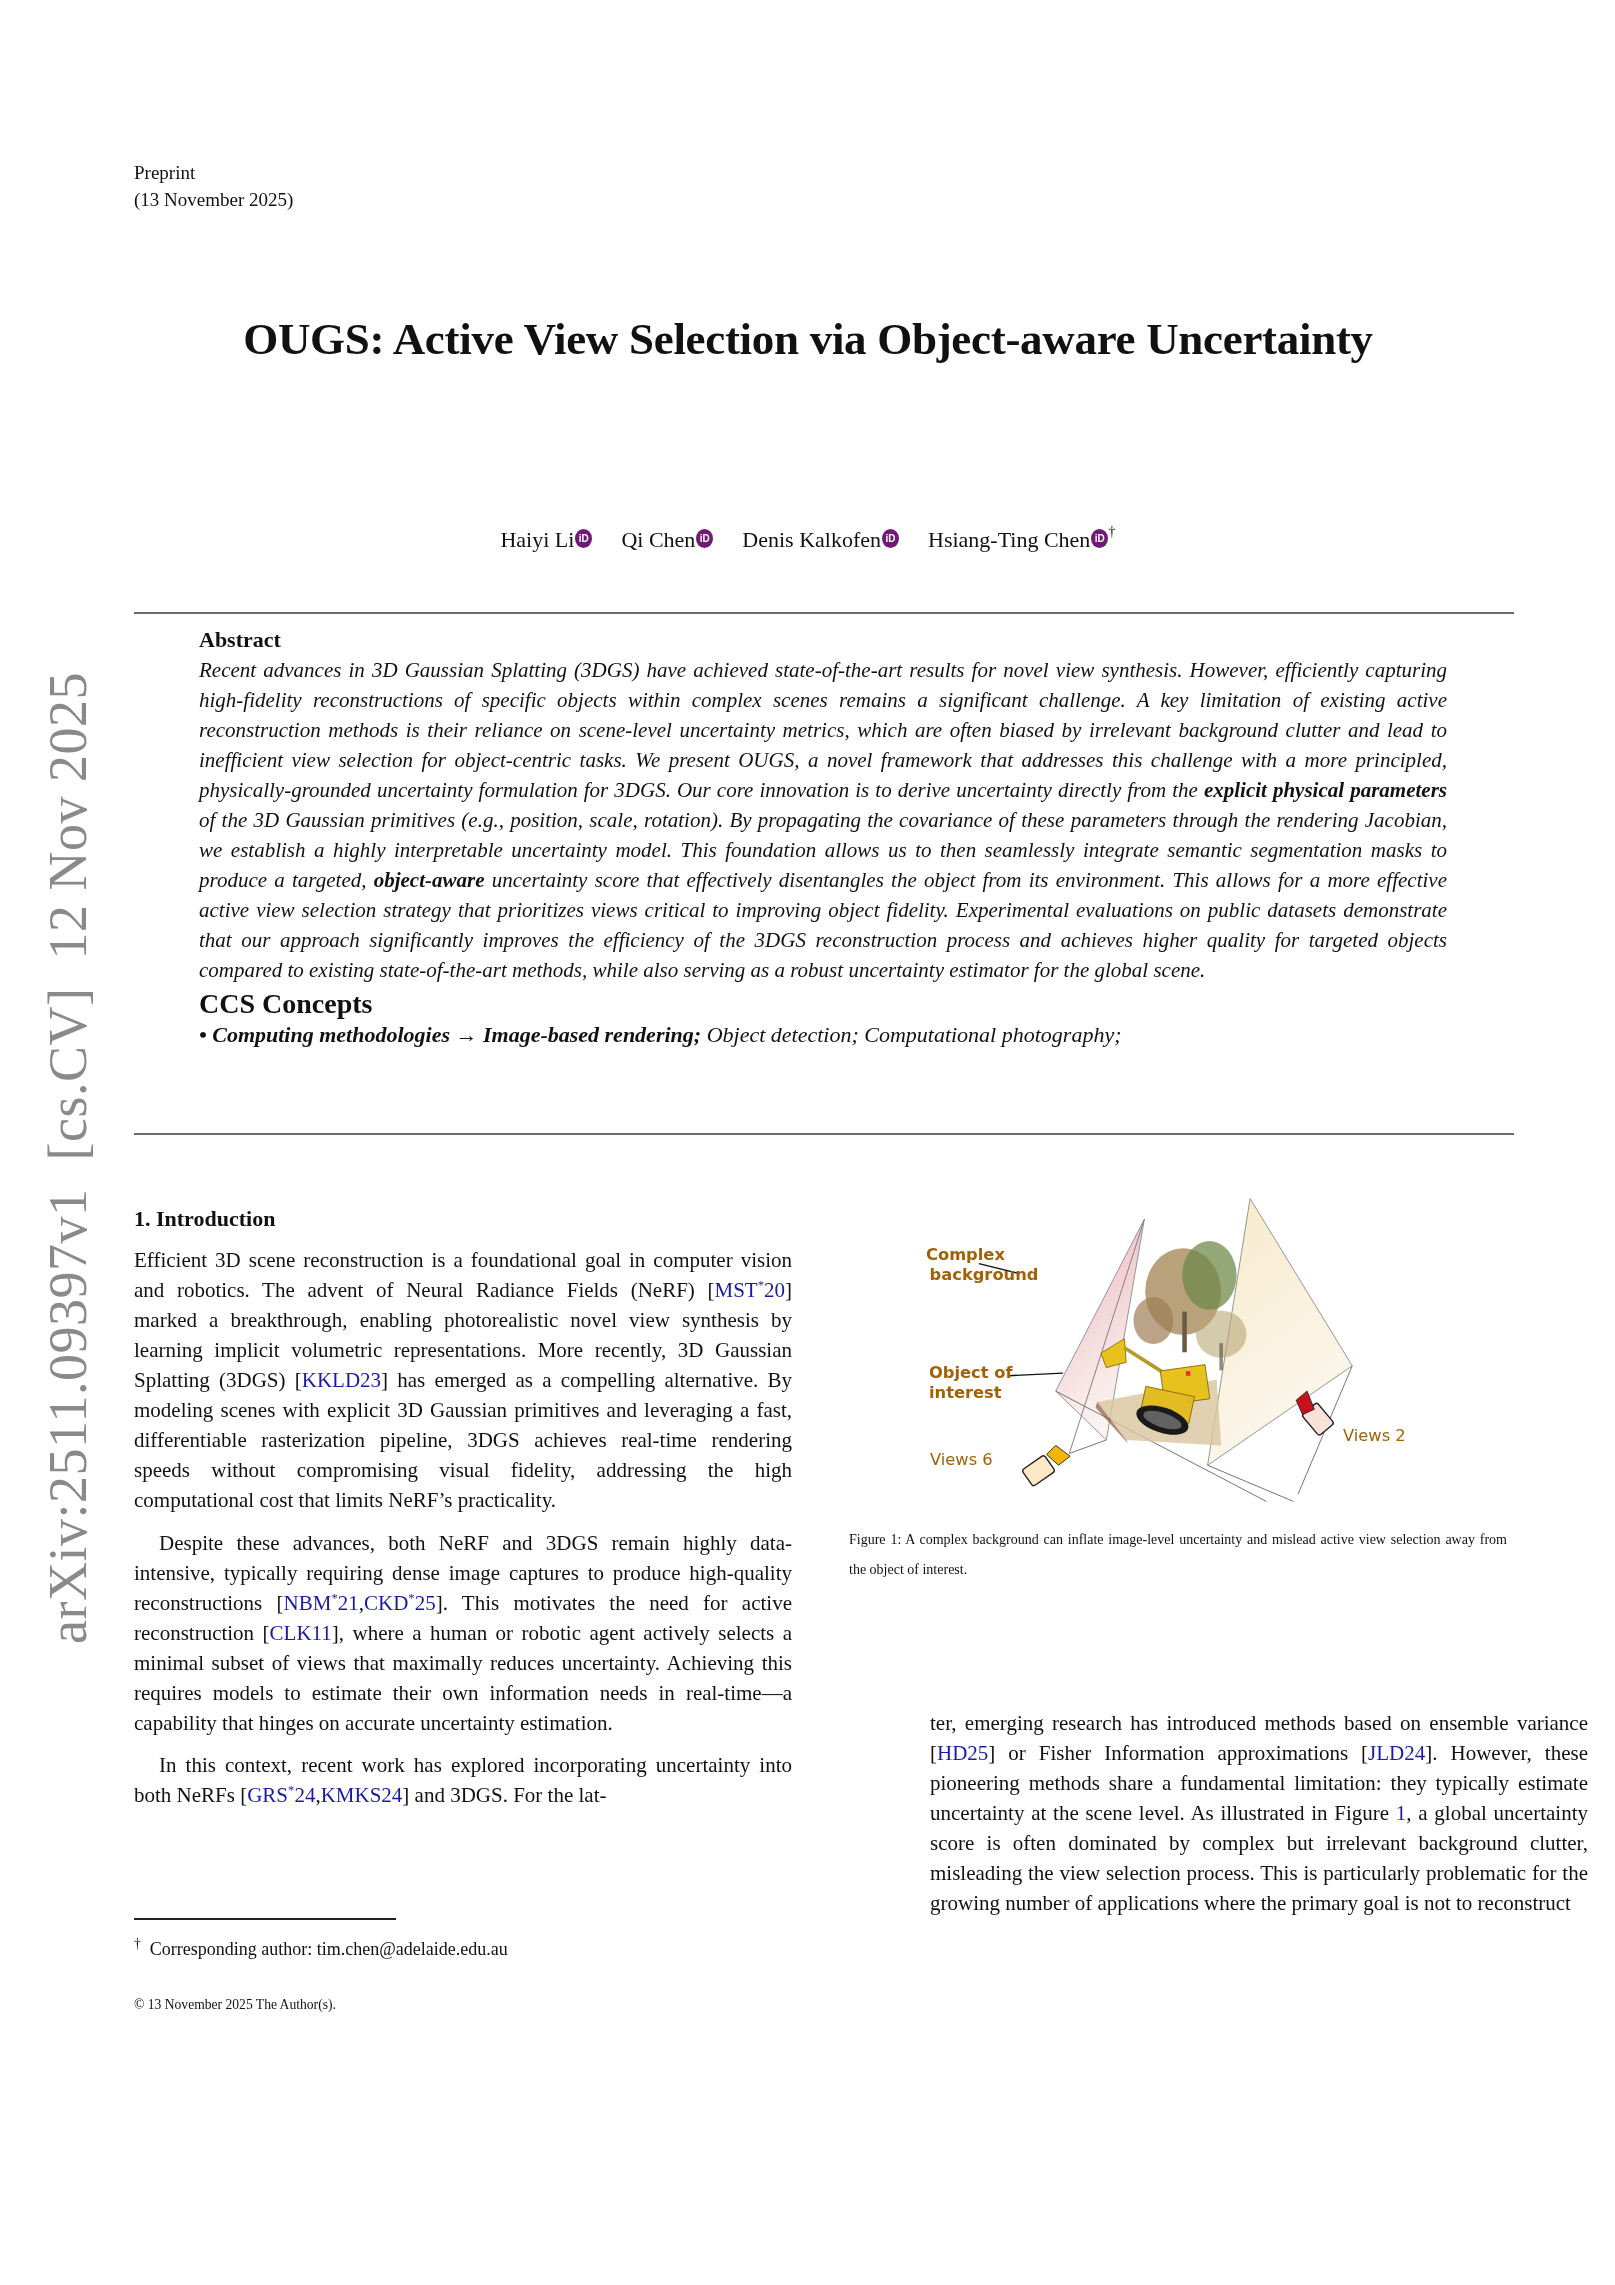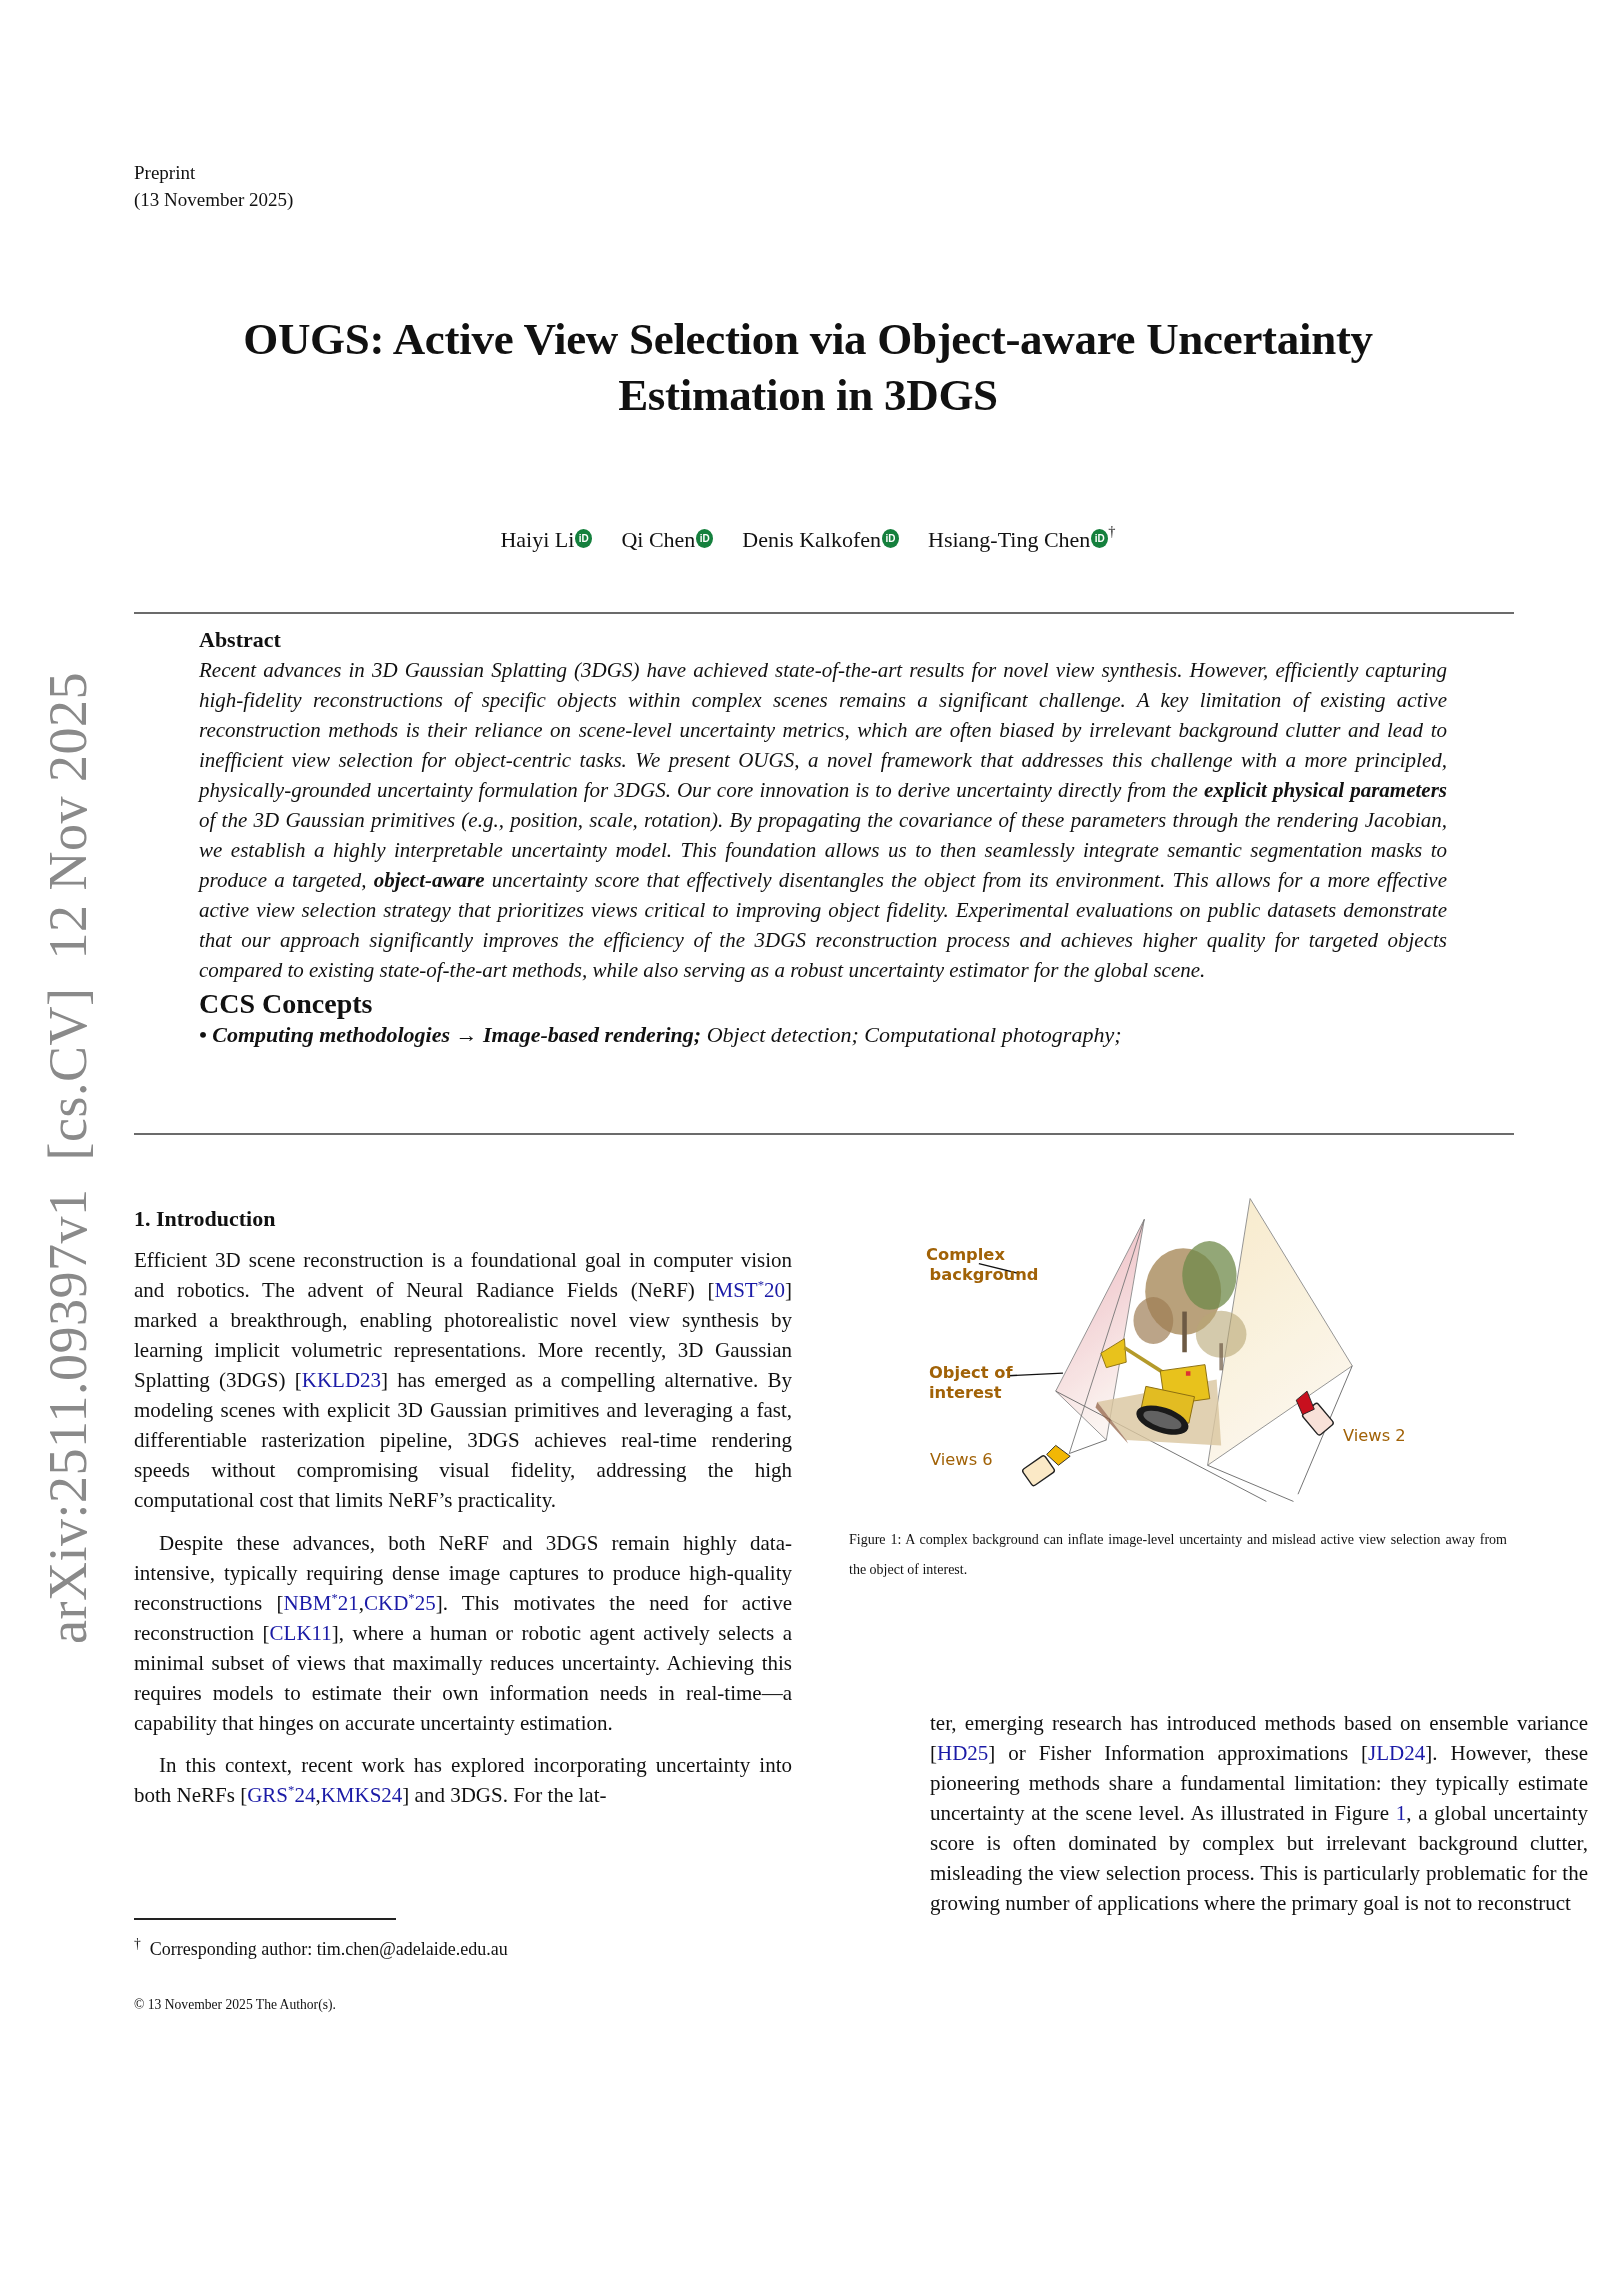--- a/index.html
+++ b/index.html
@@ -13,21 +13,21 @@
     left: 136px; top: 311px; width: 1344px; text-align: center;
     font-size: 45px; font-weight: bold; line-height: 56px; letter-spacing: -0.3px;
   }
   .authors {
     left: 136px; top: 516px; width: 1344px; text-align: center;
     font-size: 22px; line-height: 31px;
   }
   .author { display: inline-block; margin: 0 11.8px; white-space: nowrap; }
   .orcid {
     display: inline-block; width: 17px; height: 19px; border-radius: 50%;
-    background: #15803d; color: #fff; font-family: "Liberation Sans", sans-serif;
+    background: #701a75; color: #fff; font-family: "Liberation Sans", sans-serif;
     font-size: 10px; font-weight: bold; line-height: 19px; text-align: center;
     vertical-align: 5.4px; margin-left: 0.9px;
   }
   .dagger { font-size: 14.5px; vertical-align: 11px; }
   .rule { left: 134px; width: 1380px; height: 1.8px; background: #6b6b6b; }
   .abstract-block { left: 199px; top: 624px; width: 1248px; }
   .abs-head { font-size: 22px; font-weight: bold; line-height: 31px; }
   .abs-text {
     font-size: 21px; font-style: italic; line-height: 30px; text-align: justify;
   }
@@ -65,21 +65,20 @@
 
 <div class="abs preprint">
   <div>Preprint</div>
   <div>(13 November 2025)</div>
 </div>
 
 <div class="abs arxiv">arXiv:2511.09397v1  [cs.CV]  12 Nov 2025</div>
 
 <div class="abs title">
   <div>OUGS: Active View Selection via Object-aware Uncertainty</div>
-  <div>Estimation in 3DGS</div>
 </div>
 
 <div class="abs authors">
   <span class="author">
     <span>Haiyi Li</span><span class="orcid">iD</span>
   </span>
   <span class="author">
     <span>Qi Chen</span><span class="orcid">iD</span>
   </span>
   <span class="author">

